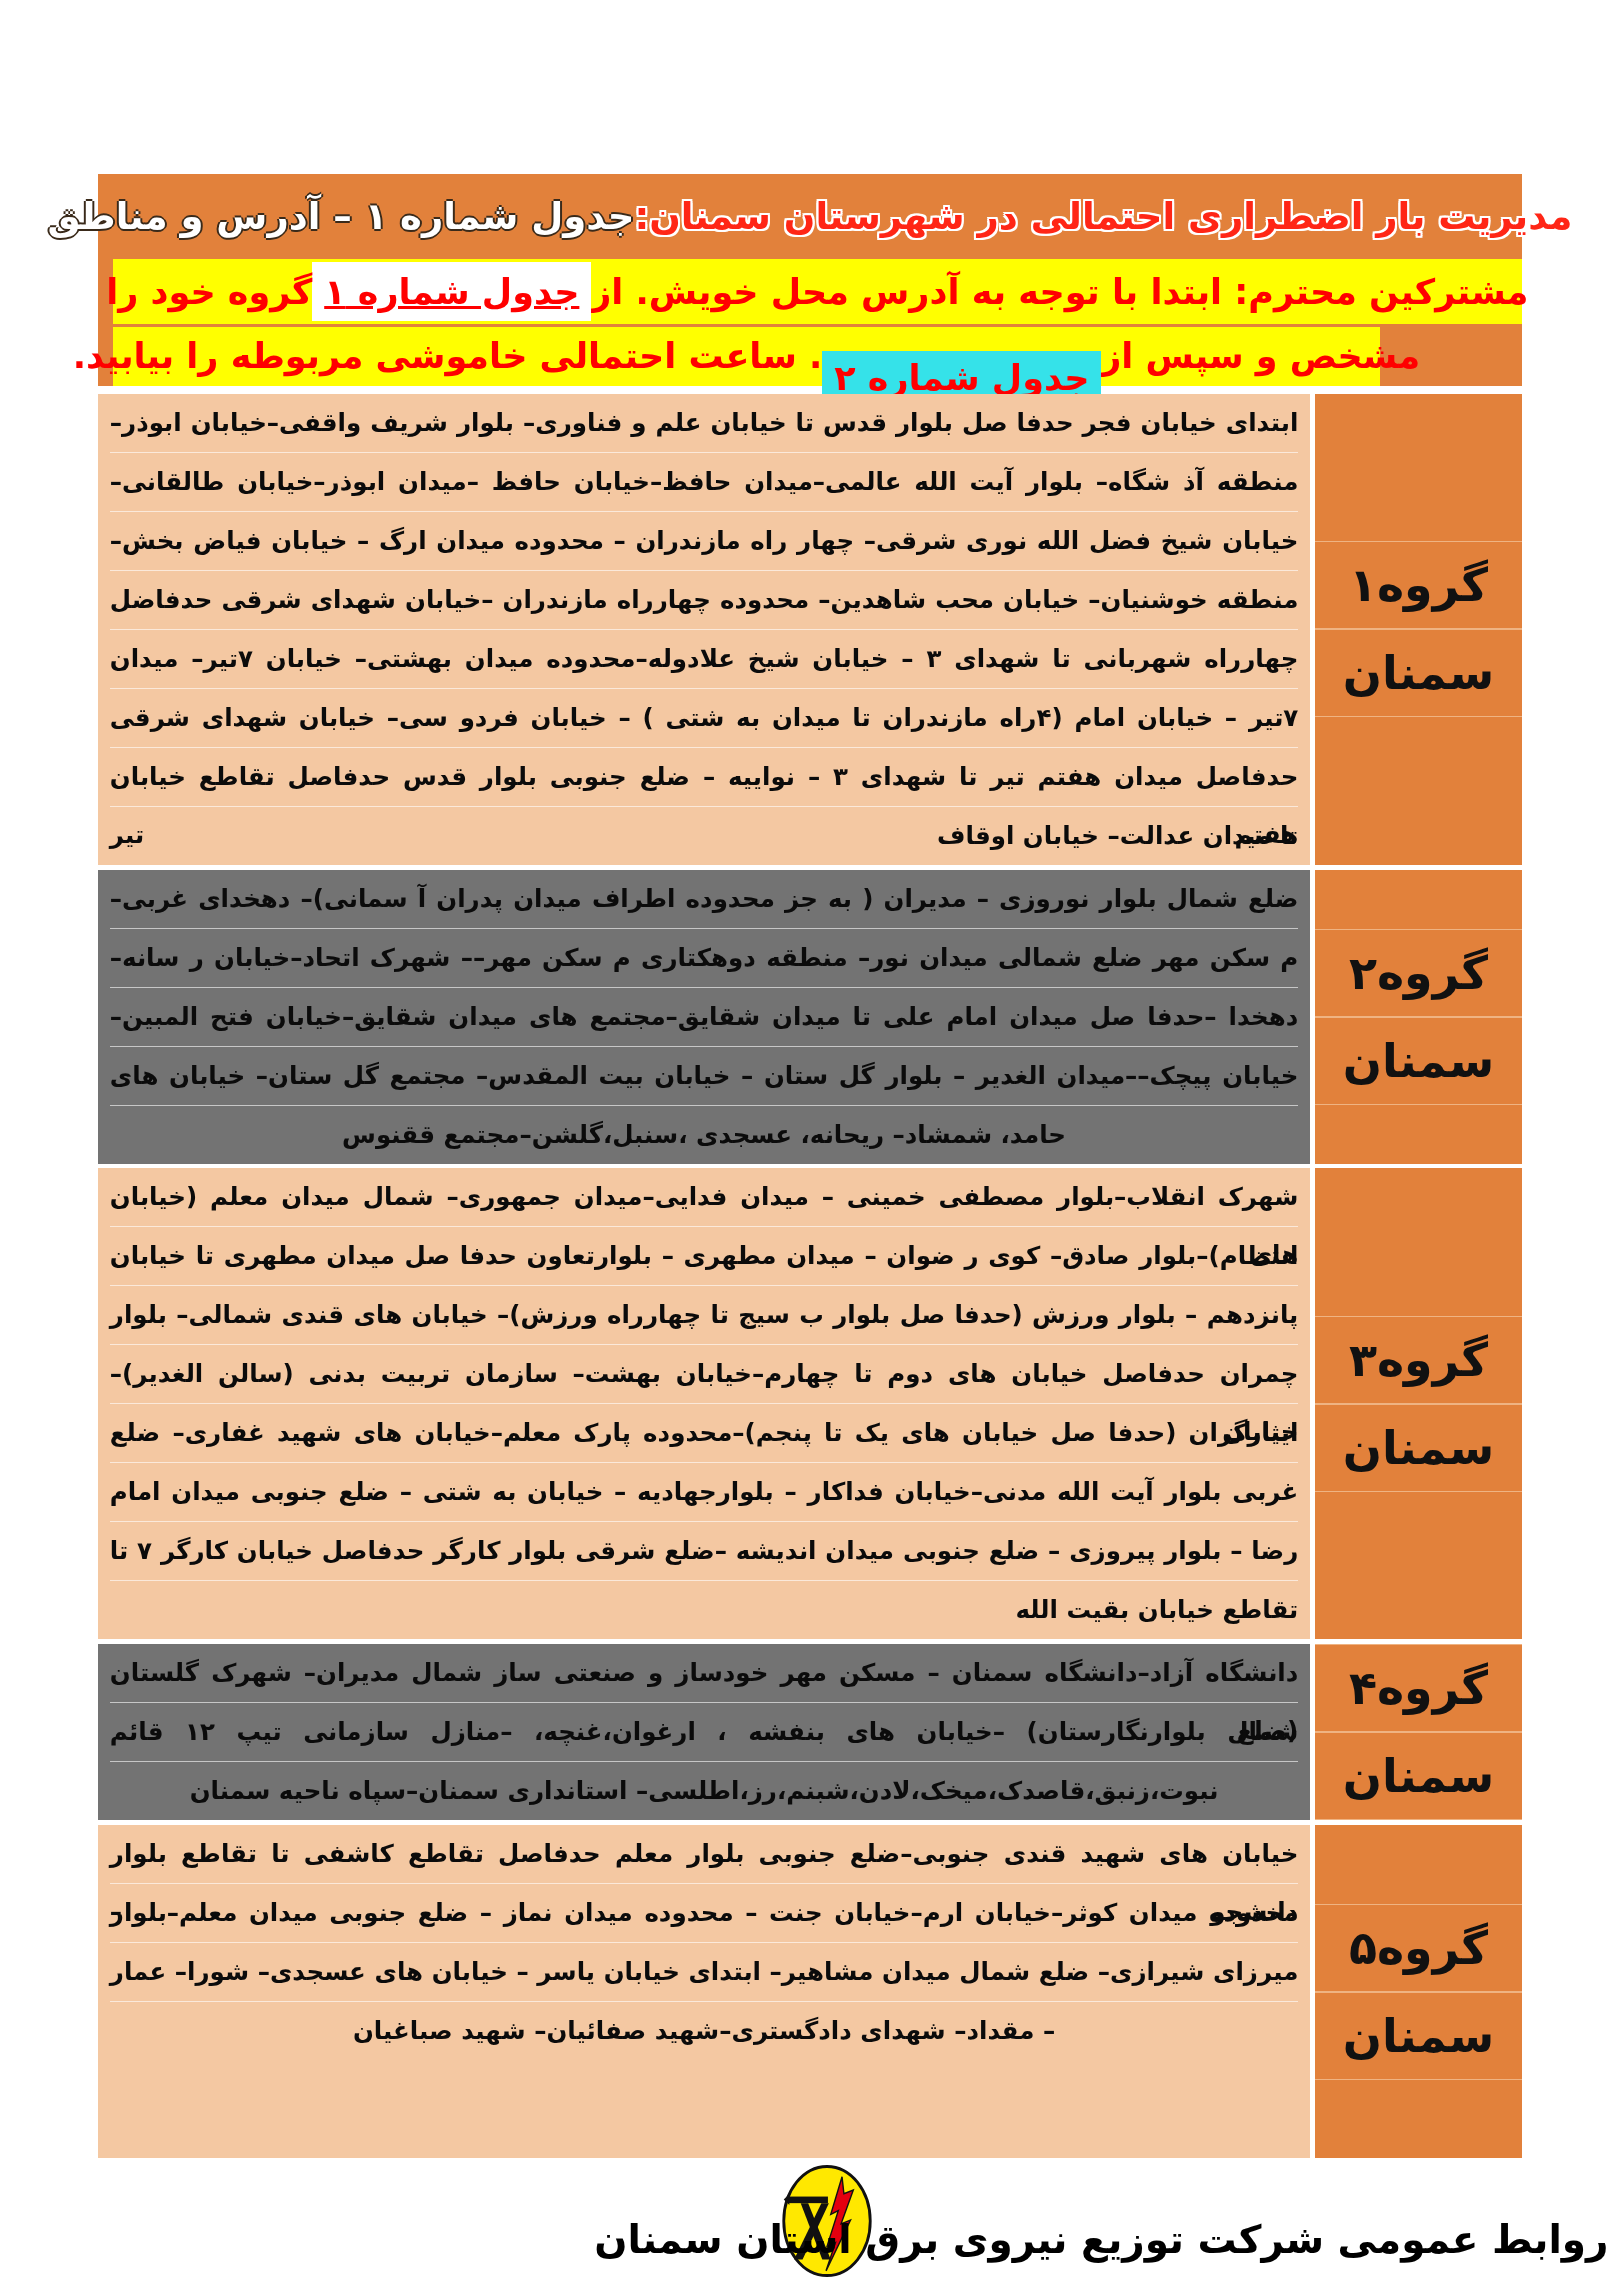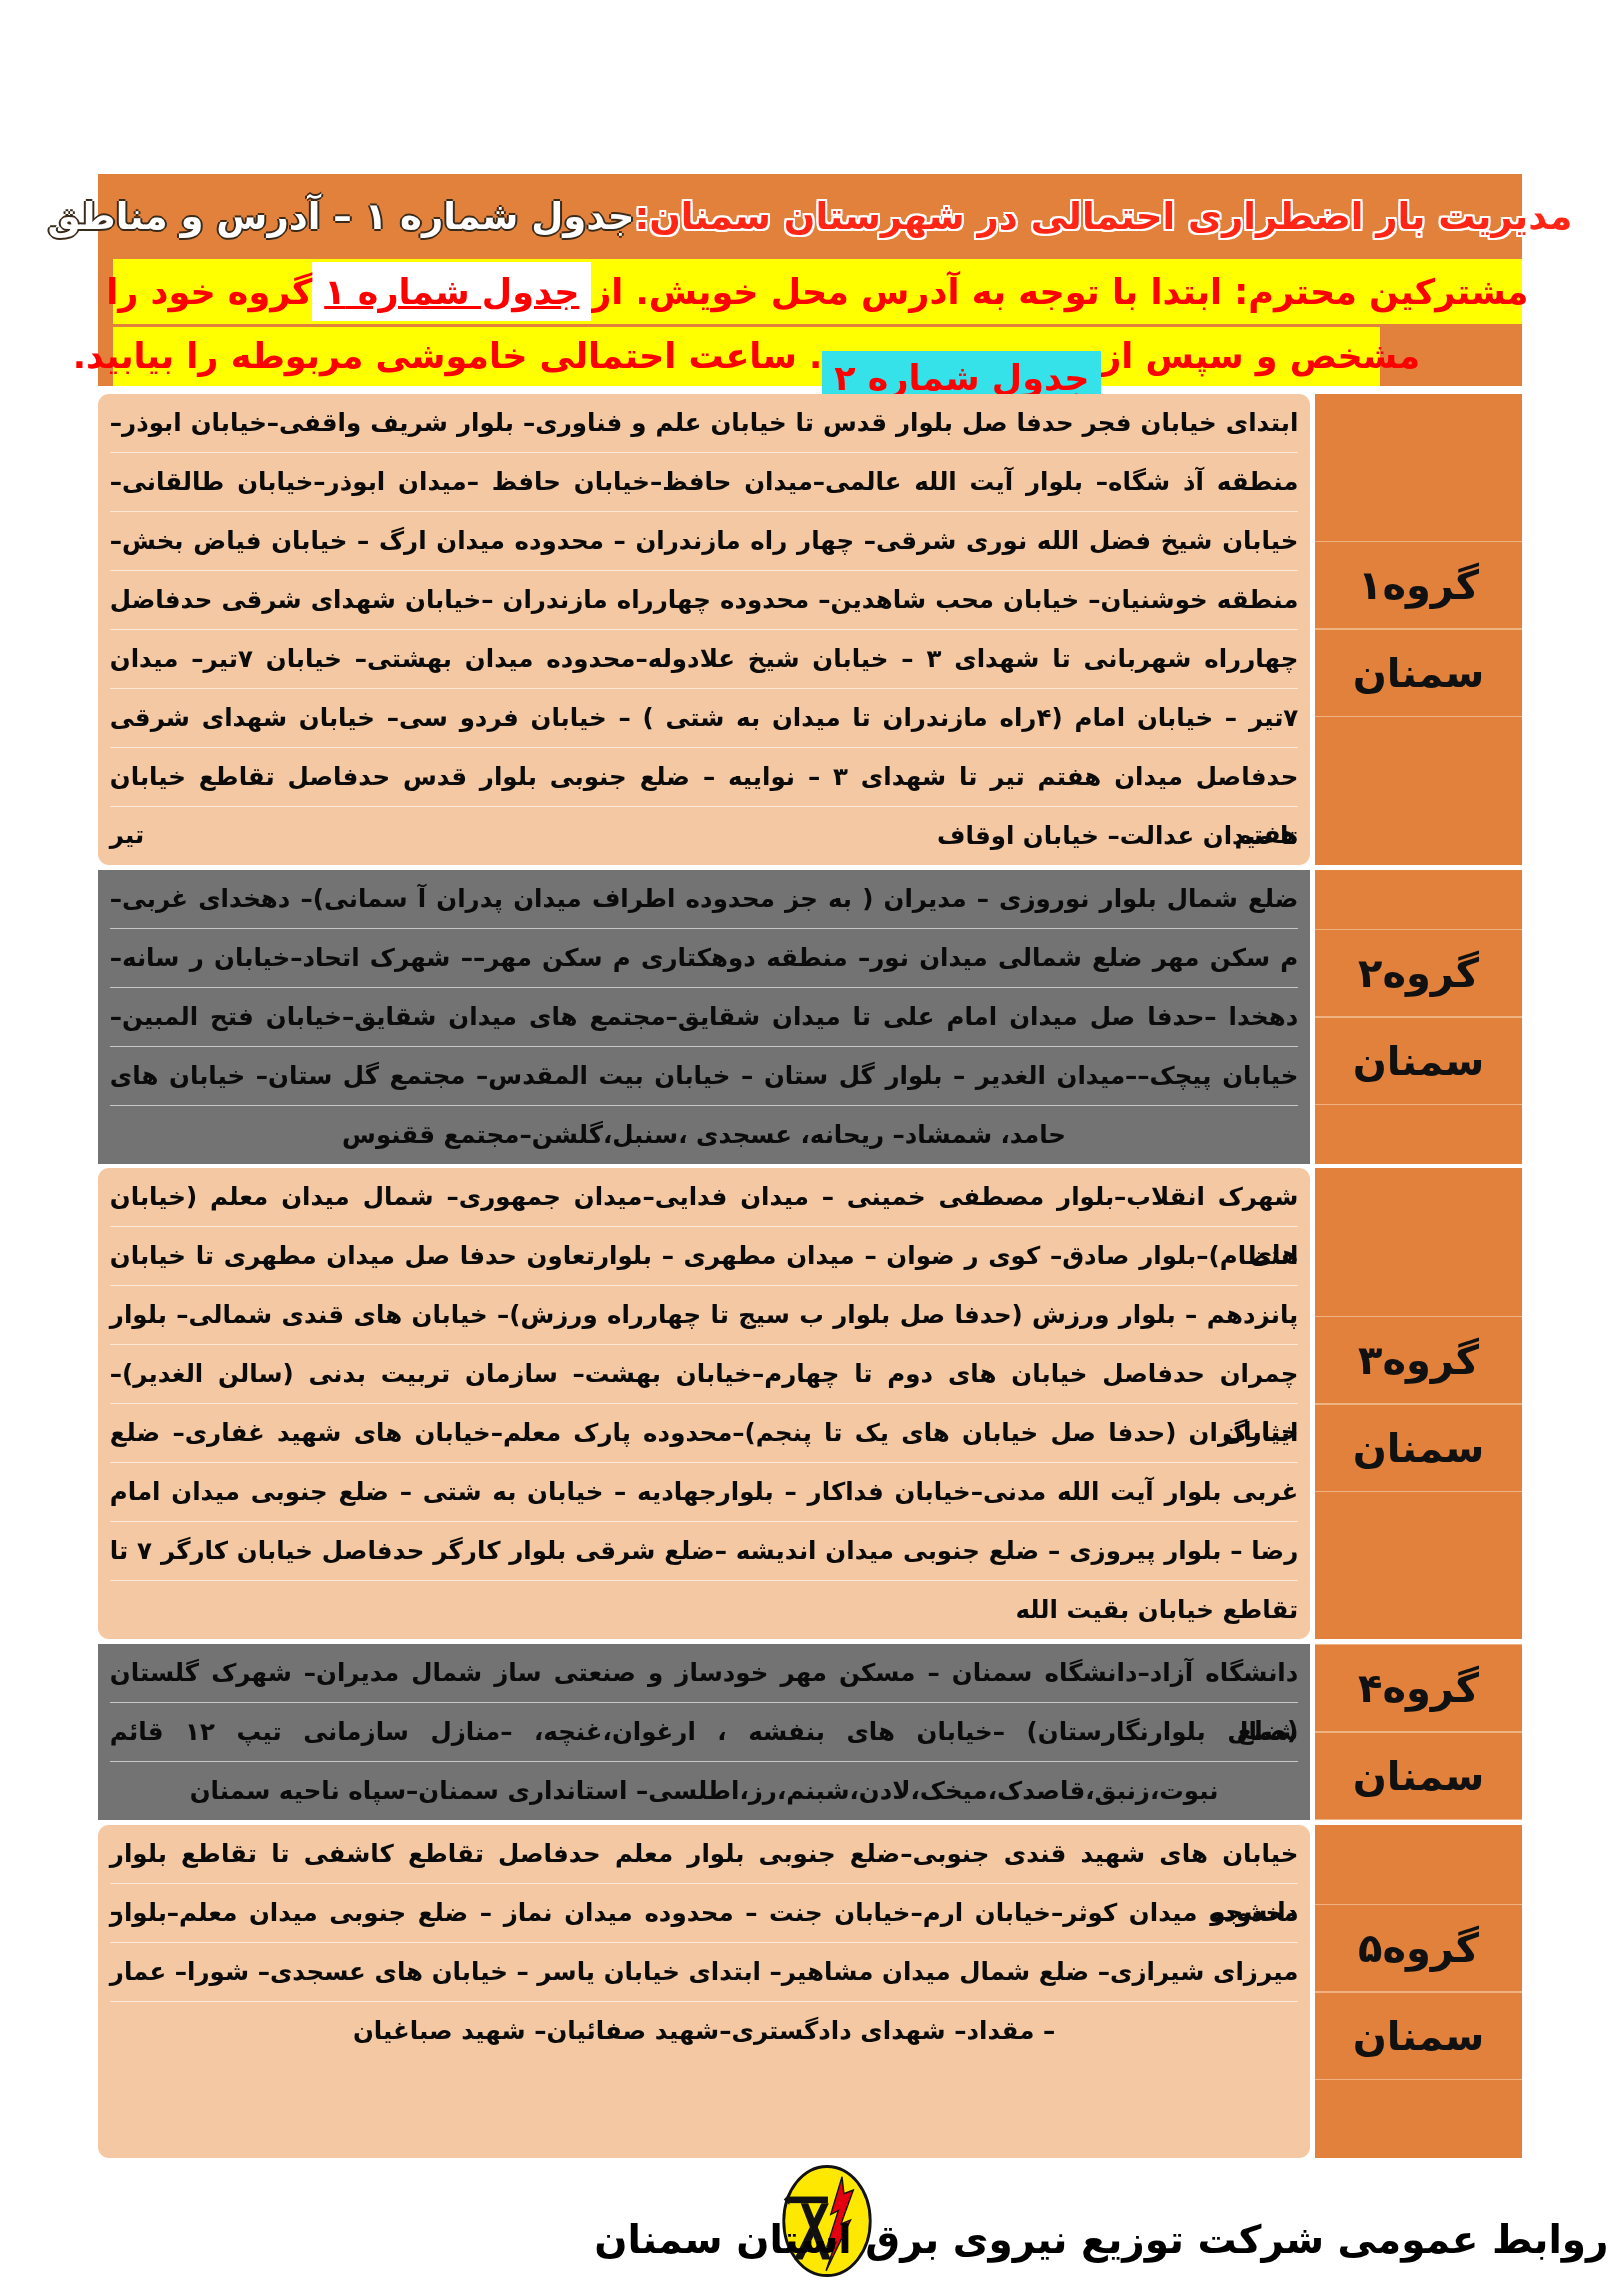--- a/index.html
+++ b/index.html
@@ -44,28 +44,28 @@
   .mark-cyan{background:#35E2E9;display:inline-block;padding:7.8px 11.8px;margin-top:44px;}
   
   .grid{margin-top:7.8px;}
   .grow{display:flex;gap:4.9px;margin-bottom:4.9px;}
   .gcell{
     width:207px;flex:0 0 207px;background:#E2813B;
     display:flex;flex-direction:column;justify-content:center;align-items:stretch;
   }
   .glabel{
     height:86px;line-height:86px;text-align:center;
-    font-size:40px;font-weight:bold;color:#111;
+    font-size:46px;font-weight:bold;color:#111;
     border-top:1px solid rgba(250,220,190,.55);
     border-bottom:1px solid rgba(250,220,190,.55);
   }
   .acell{
     flex:1 1 auto;padding:0 11.8px;box-sizing:border-box;
   }
-  .row-dark .acell{background:#F4C8A2;border-radius:11px;}
+  .row-dark .acell{background:#F4C8A2;}
   .row-light .acell{background:#737373;}
   .aline{
     font-size:24.5px;font-weight:bold;color:#0b0b0b;
     line-height:58px;height:58px;overflow:visible;
     text-align:justify;text-align-last:justify;
     border-bottom:1px solid rgba(255,255,255,.6);
   }
   .aline:last-child{border-bottom:none;}
   .extra-space{padding-bottom:98px;}
   

